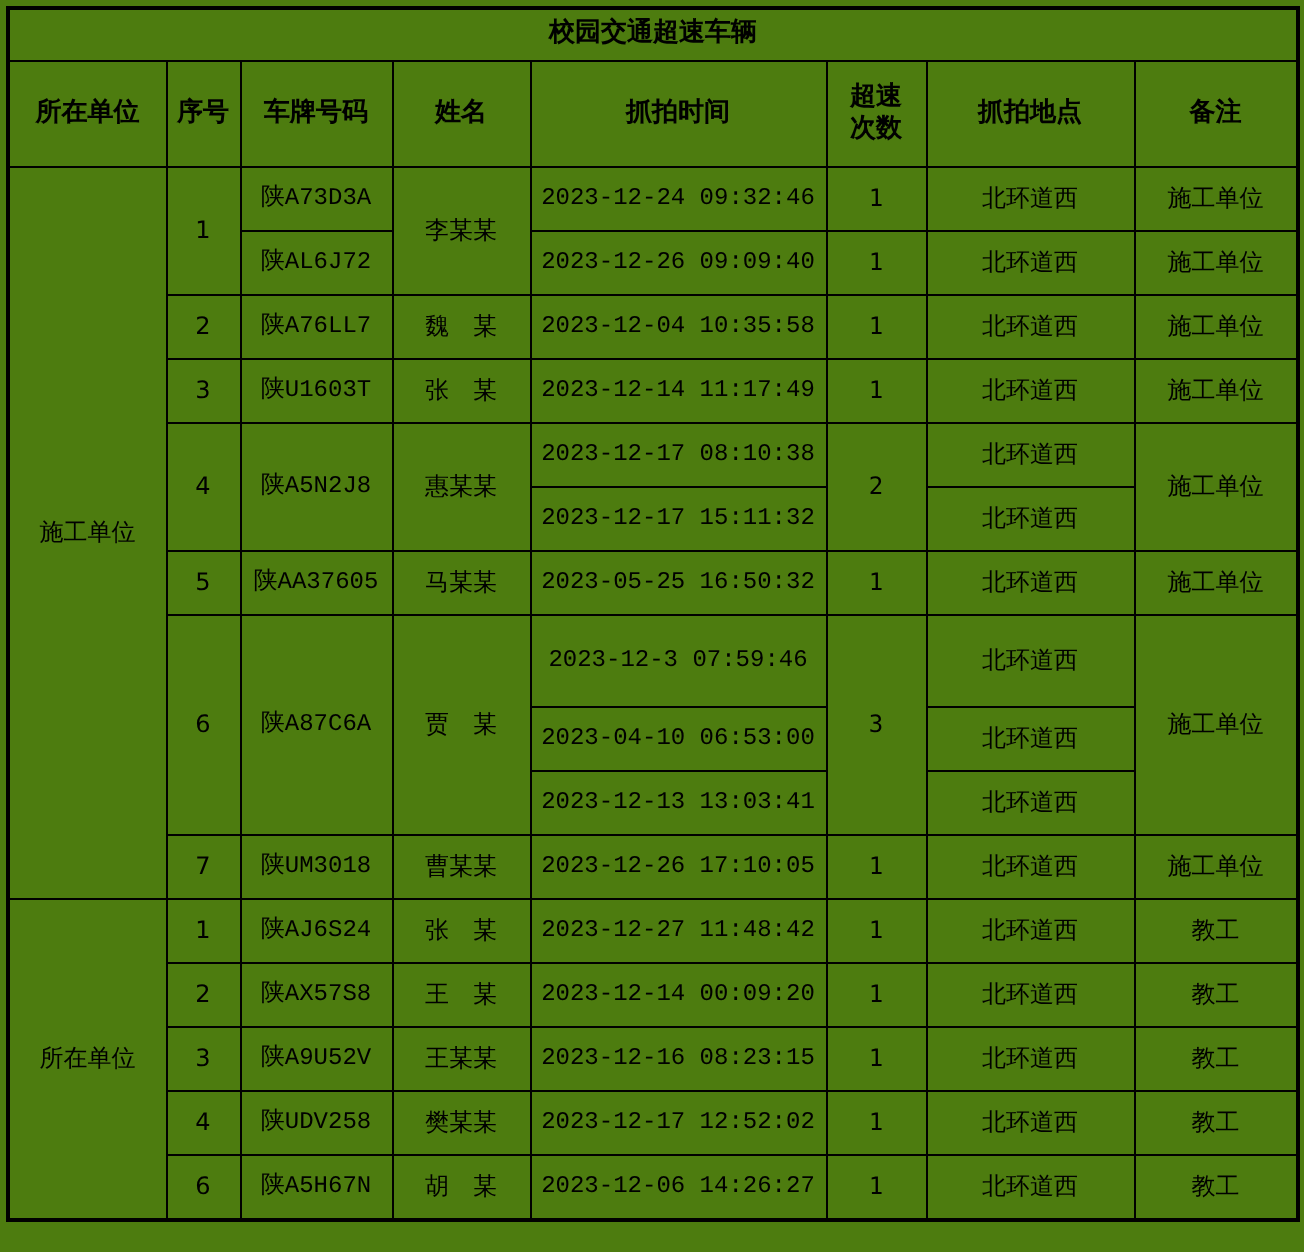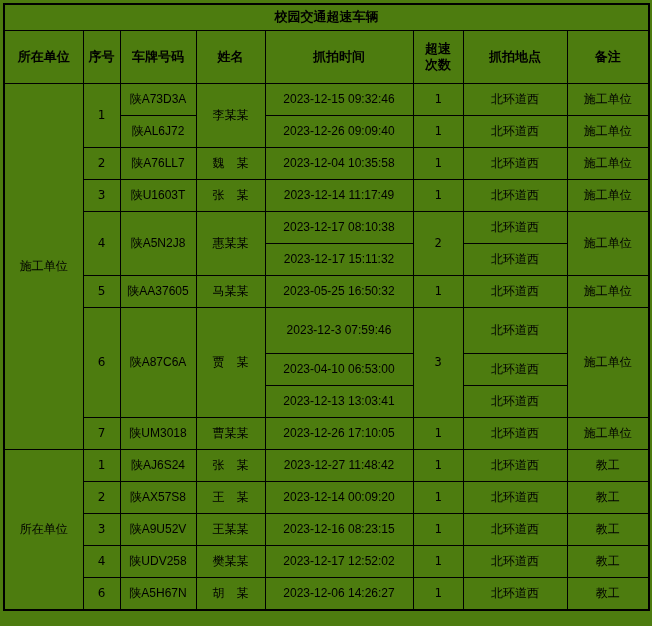--- a/index.html
+++ b/index.html
@@ -43,21 +43,21 @@
     height: 25px;
   }
   tr.header-row td {
     font-weight: bold;
     font-size: 13px;
     height: 52px;
   }
   tr.data-row td { height: 31px; }
   tr.data-row.tall td { height: 45px; }
   td.cell-plate, td.cell-time {
-    font-family: Liberation Sans, sans-serif;
+    font-family: Liberation Mono, monospace;
     font-size: 12px;
   }
   td.cell-count {
     font-family: "DejaVu Sans Mono", "Liberation Mono", monospace;
   }
   .hdr-line { display: block; }
 </style>
 </head>
 <body>
 
@@ -91,21 +91,21 @@
       </td>
       <td>抓拍地点</td>
       <td>备注</td>
     </tr>
 
     <tr class="data-row">
       <td rowspan="11">施工单位</td>
       <td rowspan="2">1</td>
       <td class="cell-plate">陕A73D3A</td>
       <td rowspan="2">李某某</td>
-      <td class="cell-time">2023-12-15 09:32:46</td>
+      <td class="cell-time">2023-12-24 09:32:46</td>
       <td class="cell-count">1</td>
       <td>北环道西</td>
       <td>施工单位</td>
     </tr>
     <tr class="data-row">
       <td class="cell-plate">陕AL6J72</td>
       <td class="cell-time">2023-12-26 09:09:40</td>
       <td class="cell-count">1</td>
       <td>北环道西</td>
       <td>施工单位</td>

